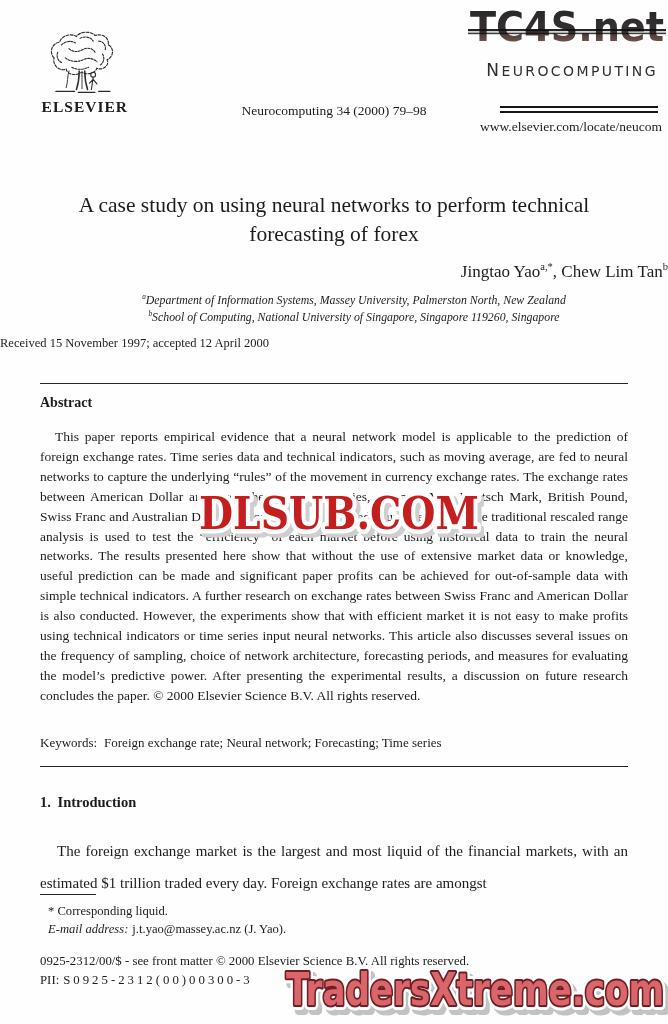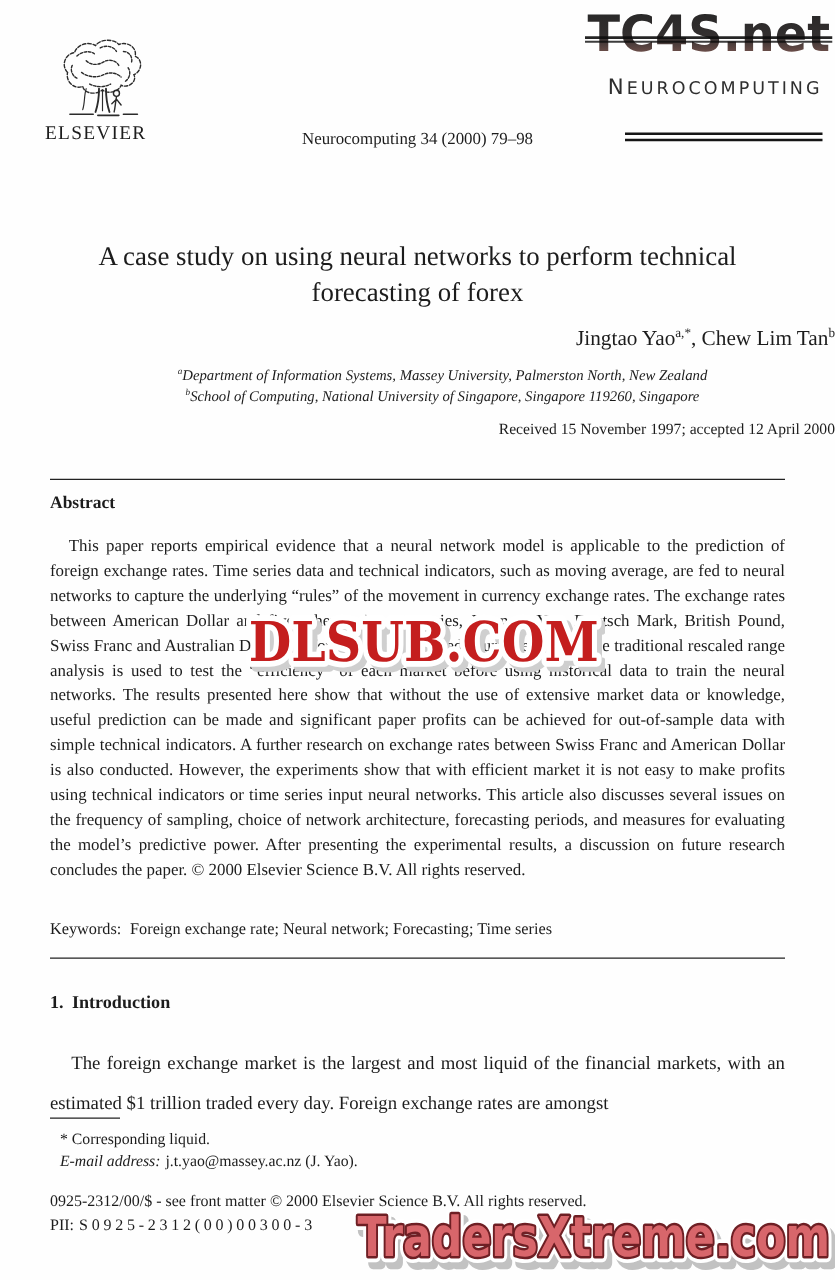--- a/index.html
+++ b/index.html
@@ -4,21 +4,21 @@
 <style>
   html,body { margin:0; padding:0; background:#888; }
   .page {
     position:relative; width:668px; height:1024px; margin:0 auto;
     background:#fefefe; color:#1c1c1c; overflow:hidden;
     font-family:"Liberation Serif","DejaVu Serif",serif;
   }
   .abs { position:absolute; }
 
   
-  .logo-block { left:36px; top:30px; width:92px; text-align:left; }
+  .logo-block { left:36px; top:30px; width:92px; text-align:right;font-weight:bold; }
   .logo-block svg { display:block; margin:0 auto; }
   .publisher-label { font-size:15.5px; letter-spacing:1px; margin-top:1px; }
 
   .citation { left:0; right:0; top:103px; text-align:center; font-size:13.5px; }
 
   .tc4s { right:2px; top:3px; }
   .journal-name {
     right:10px; top:60px; font-family:"DejaVu Sans","Liberation Sans",sans-serif;
     font-size:14px; letter-spacing:2.4px; color:#2e2e2e; font-weight:400;
   }
@@ -27,21 +27,21 @@
     right:10px; top:106px; width:158px; height:3px;
     border-top:2px solid #151515; border-bottom:2px solid #151515;
   }
   .website { right:6px; top:119px; font-size:13.5px; }
 
   
   .title { left:34px; width:600px; top:191px; text-align:center; font-size:21.5px; line-height:1.36; }
   .authors { left:0; right:0; top:261px; text-align:right; font-size:17px; }
   .authors sup, .affil sup { font-size:0.62em; }
   .affils { left:0; right:0; top:292px; text-align:center; font-style:italic; font-size:11.8px; line-height:1.42;padding-left:40px; }
-  .received { left:0; right:0; top:336px; text-align:right; font-size:12.5px; }
+  .received { left:0; right:0; top:336px; text-align:left; font-size:12.5px; }
 
   .rule { left:40px; width:588px; border-top:1.6px solid #222; }
   .rule-abstract { top:383px; }
   .rule-keywords { top:766px; }
 
   .abstract-h { left:40px; top:395px; font-size:14px; font-weight:bold; }
   .abstract-p {
     left:40px; width:588px; top:427px; font-size:13.5px; line-height:19.9px;
     text-align:justify; text-indent:15px;
   }
@@ -103,20 +103,21 @@
         </linearGradient>
       </defs>
       <text x="99" y="38" text-anchor="middle" font-family="DejaVu Sans, sans-serif" font-size="40" textLength="194" lengthAdjust="spacingAndGlyphs" fill="url(#tcg)">TC4S.net</text>
       <rect x="0" y="26" width="198" height="2.2" fill="#0d0d0d" opacity="0.9"></rect>
       <rect x="0" y="29.6" width="198" height="1.6" fill="#0d0d0d" opacity="0.8"></rect>
     </svg>
   </div>
 
   <div class="abs journal-name">NEUROCOMPUTING</div>
   <div class="abs double-rule"></div>
+  <div class="abs website">www.elsevier.com/locate/neucom</div>
 
   <h1 class="abs title" style="margin:0; font-weight:normal;">A case study on using neural networks to perform technical forecasting of forex</h1>
 
   <div class="abs authors">
     <span>Jingtao Yao</span><sup>a,*</sup><span>, </span><span>Chew Lim Tan</span><sup>b</sup>
   </div>
 
   <div class="abs affils">
     <div class="affil"><sup>a</sup><span>Department of Information Systems, Massey University, Palmerston North, New Zealand</span></div>
     <div class="affil"><sup>b</sup><span>School of Computing, National University of Singapore, Singapore 119260, Singapore</span></div>

